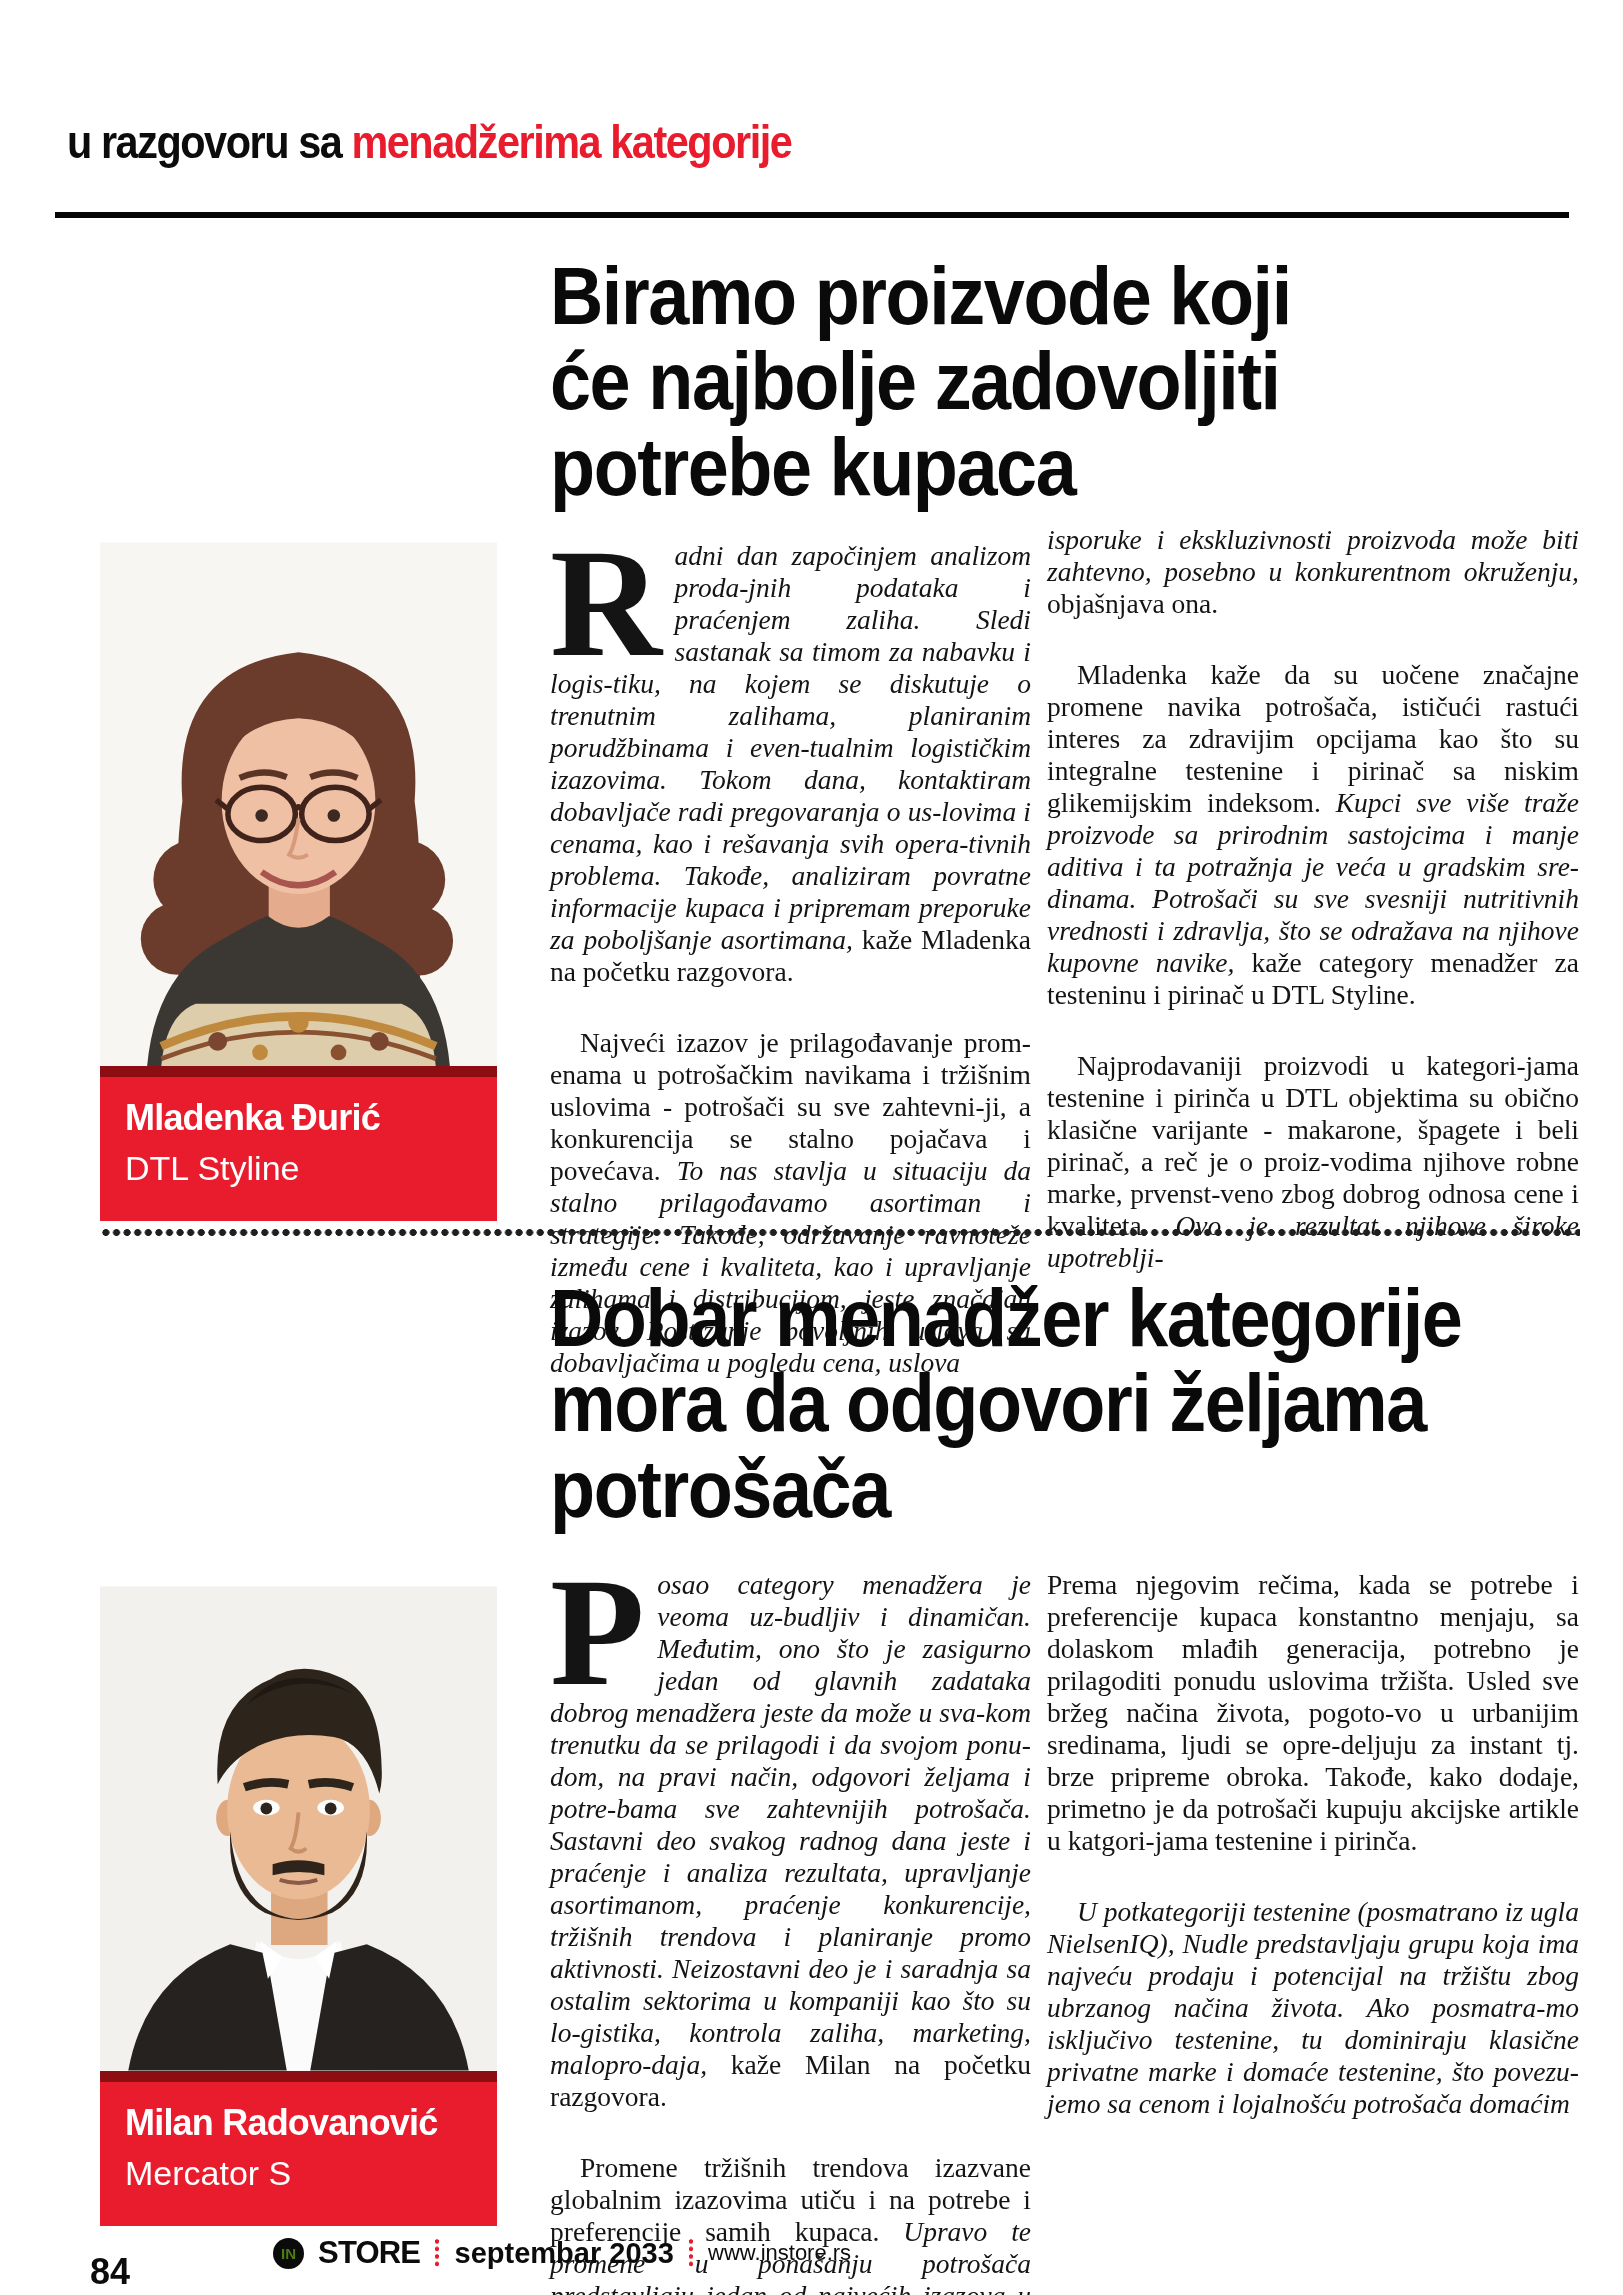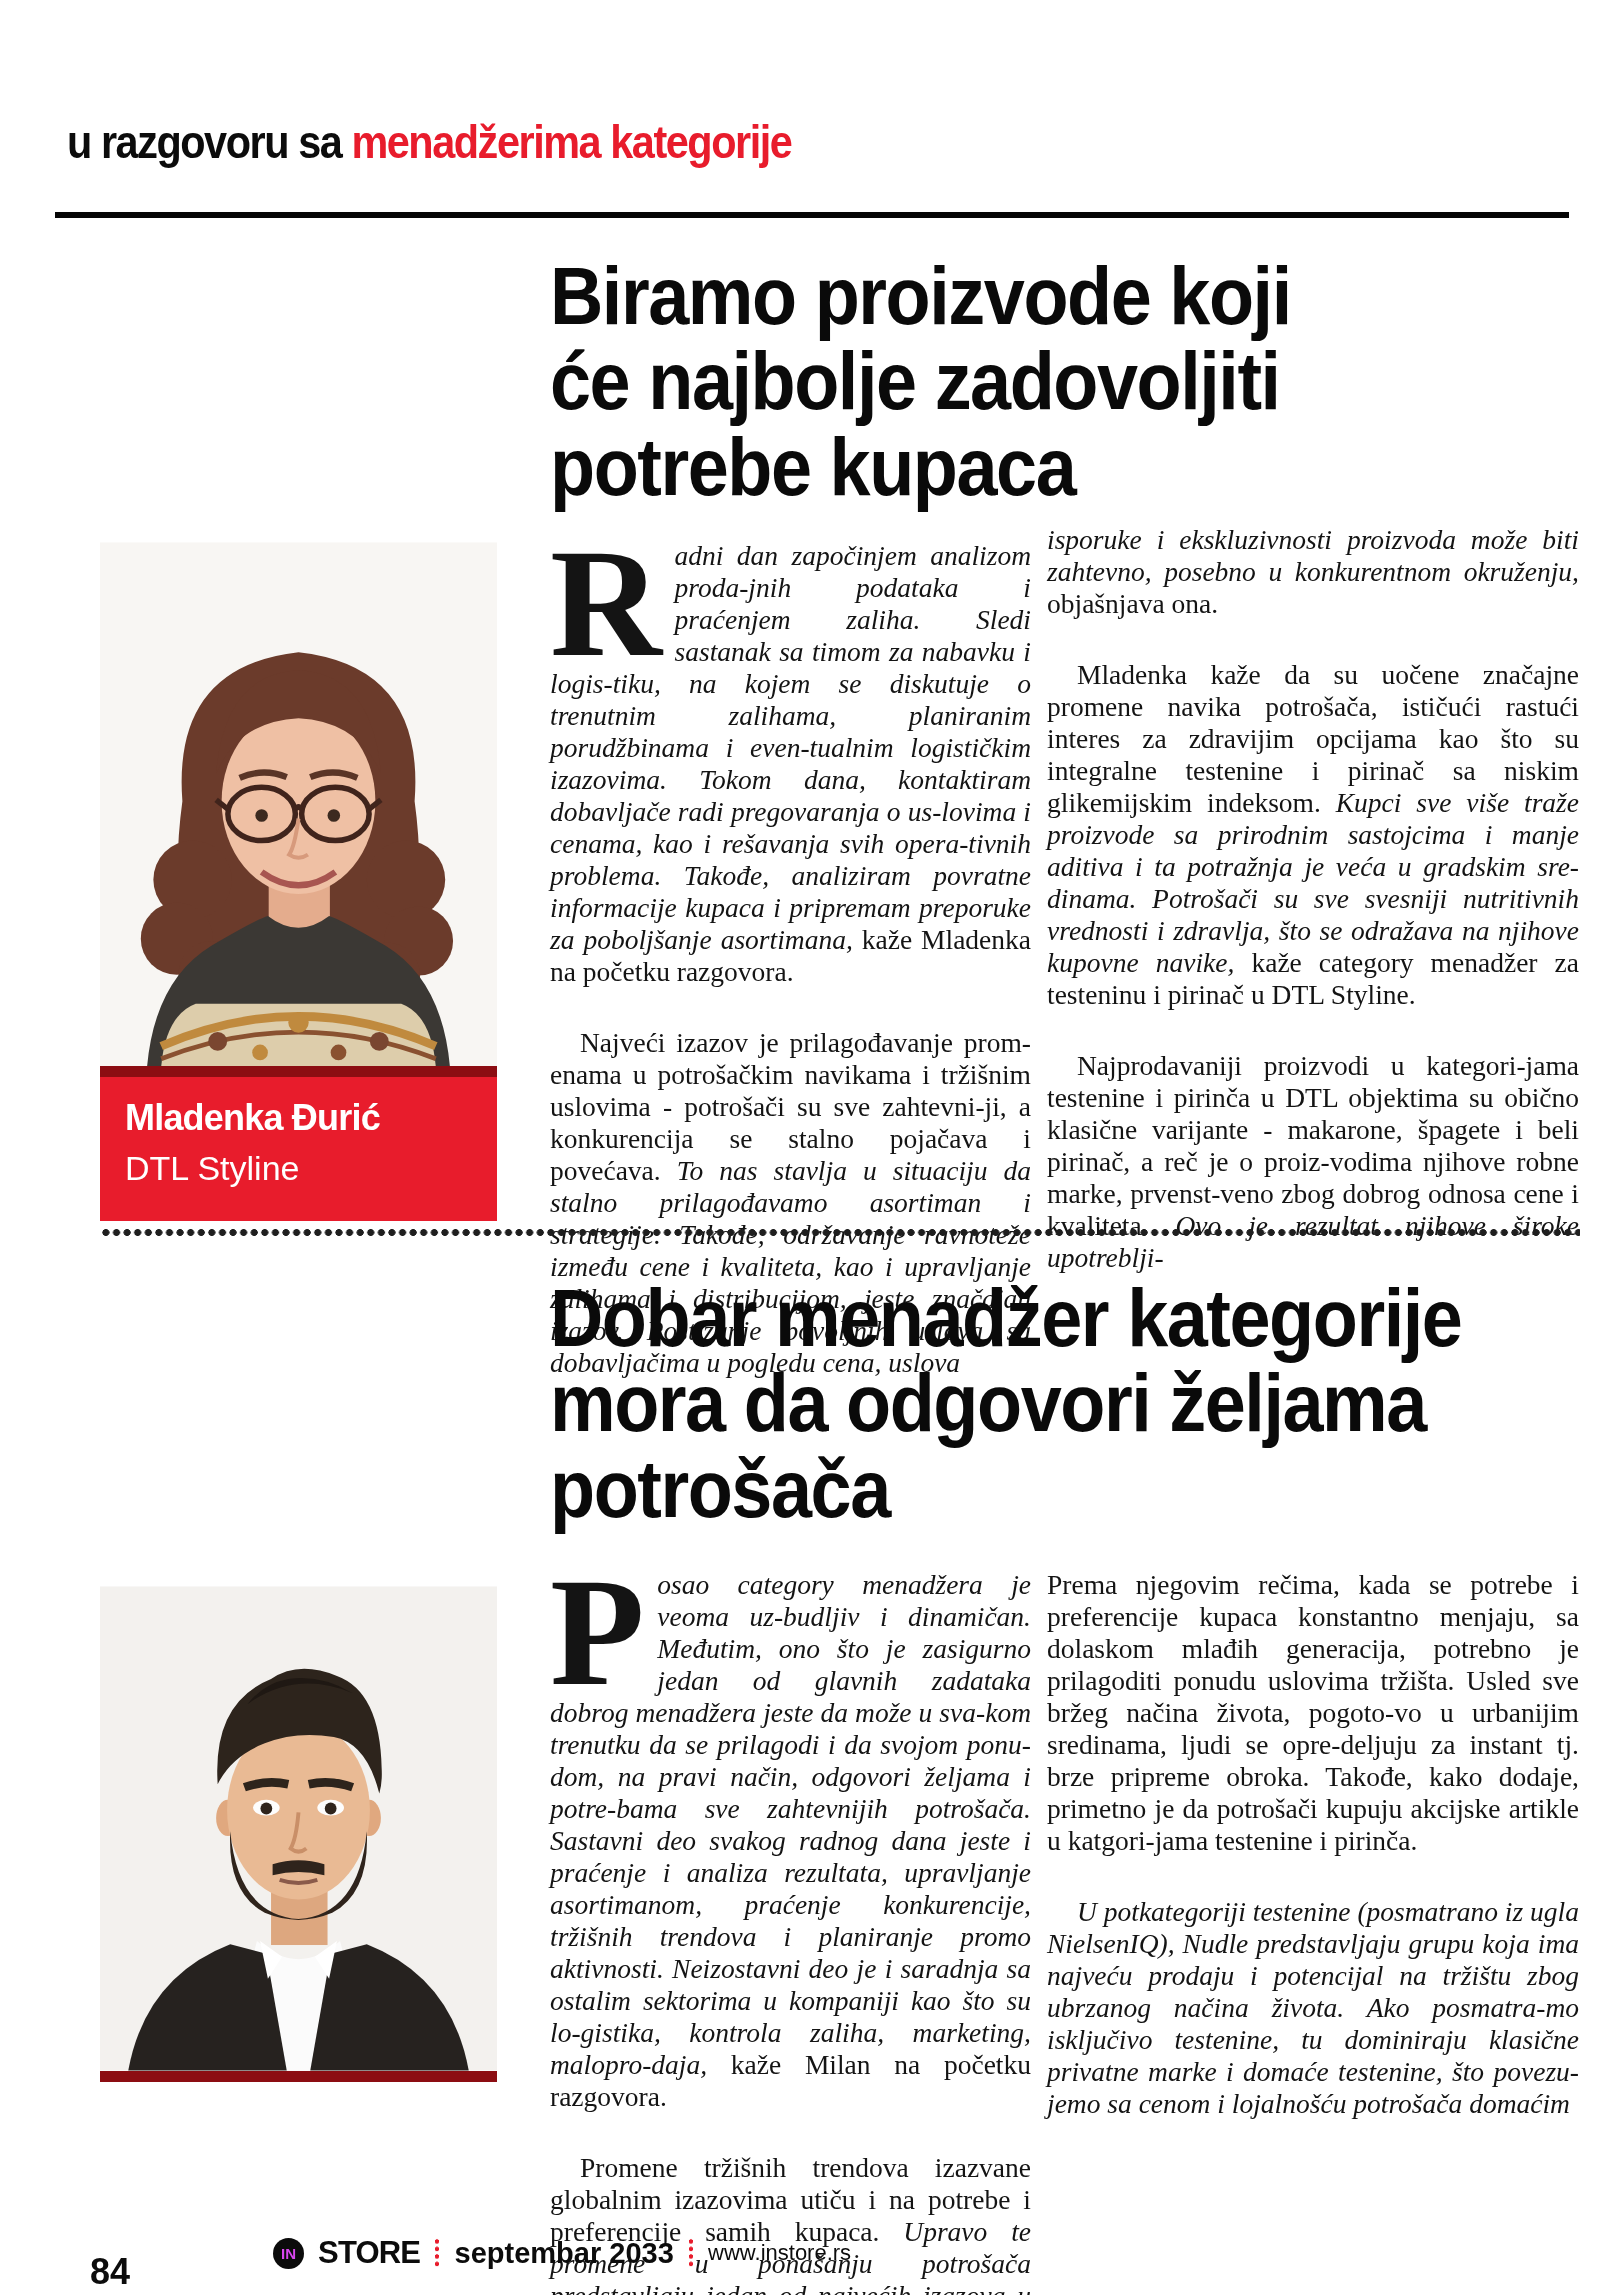--- a/index.html
+++ b/index.html
@@ -70,21 +70,21 @@
   .pageno {
     position:absolute; left:90px; top:2232px;
     font-family:"Liberation Sans", sans-serif; font-weight:bold; font-size:36px; color:#0c0c0c;margin-top:19px;
   }
   .footmeta {
     position:absolute; left:273px; top:2235px; height:36px;
     display:flex; align-items:center; gap:14px;
     font-family:"Liberation Sans", sans-serif; color:#0c0c0c;
   }
   .logo-circle {
-    width:31px; height:31px; border-radius:50%; background:#0b0b0b; color:#d946ef;
+    width:31px; height:31px; border-radius:50%; background:#0b0b0b; color:#4d7c0f;
     display:flex; align-items:center; justify-content:center;
     font-size:15px; font-weight:bold; letter-spacing:0;
   }
   .logo-store { font-size:31px; font-weight:bold; letter-spacing:-0.8px; }
   .vdots {
     width:6.3px; height:30px;
     background-image:radial-gradient(circle at 3.1px 3.5px, var(--accent-red,#e81c2c) 2px, transparent 2.5px);
     background-size:6.3px 7.5px; background-repeat:repeat-y;
   }
   .issue { font-size:29px; font-weight:bold; }
@@ -195,20 +195,24 @@
       </g>
       <path d="M229 374 Q253 382 277 374" stroke="#8a5a4a" stroke-width="5" fill="none"></path>
       <path d="M158 617 L200 452 Q253 498 306 452 L348 617 Z" fill="#fbfbfb"></path>
       <path d="M36 617 Q58 498 166 456 L212 468 L238 617 Z" fill="#26221f"></path>
       <path d="M470 617 Q448 498 340 456 L294 468 L268 617 Z" fill="#26221f"></path>
       <path d="M204 452 L232 472 L214 500 Z" fill="#ffffff"></path>
       <path d="M302 452 L274 472 L292 500 Z" fill="#ffffff"></path>
     </svg>
   </div>
   <div class="caption-strip" id="strip2"></div>
+  <div class="caption" id="cap2">
+    <div class="name">Milan Radovanović</div>
+    <div class="org">Mercator S</div>
+  </div>
 
   <div class="col" id="a2c1">
     <p><span class="dropcap">P</span><span><em>osao category menadžera je veoma uz-budljiv i dinamičan. Međutim, ono što je zasigurno jedan od glavnih zadataka dobrog menadžera jeste da može u sva-kom trenutku da se prilagodi i da svojom ponu-dom, na pravi način, odgovori željama i potre-bama sve zahtevnijih potrošača. Sastavni deo svakog radnog dana jeste i praćenje i analiza rezultata, upravljanje asortimanom, praćenje konkurencije, tržišnih trendova i planiranje promo aktivnosti. Neizostavni deo je i saradnja sa ostalim sektorima u kompaniji kao što su lo-gistika, kontrola zaliha, marketing, malopro-daja, </em><span>kaže Milan na početku razgovora.</span></span></p>
     <p><span>Promene tržišnih trendova izazvane globalnim izazovima utiču i na potrebe i preferencije samih kupaca. </span><em>Upravo te promene u ponašanju potrošača predstavljaju jedan od najvećih izazova u svakodnevnom poslu, kao i zadržavanje postojećih i pri-dobijanje novih kupaca</em></p>
   </div>
   <div class="col" id="a2c2">
     <p><span>Prema njegovim rečima, kada se potrebe i preferencije kupaca konstantno menjaju, sa dolaskom mlađih generacija, potrebno je prilagoditi ponudu uslovima tržišta. Usled sve bržeg načina života, pogoto-vo u urbanijim sredinama, ljudi se opre-deljuju za instant tj. brze pripreme obroka. Takođe, kako dodaje, primetno je da potrošači kupuju akcijske artikle u katgori-jama testenine i pirinča.</span></p>
     <p><em>U potkategoriji testenine (posmatrano iz ugla NielsenIQ), Nudle predstavljaju grupu koja ima najveću prodaju i potencijal na tržištu zbog ubrzanog načina života. Ako posmatra-mo isključivo testenine, tu dominiraju klasične privatne marke i domaće testenine, što povezu-jemo sa cenom i lojalnošću potrošača domaćim</em></p>
   </div>
 

